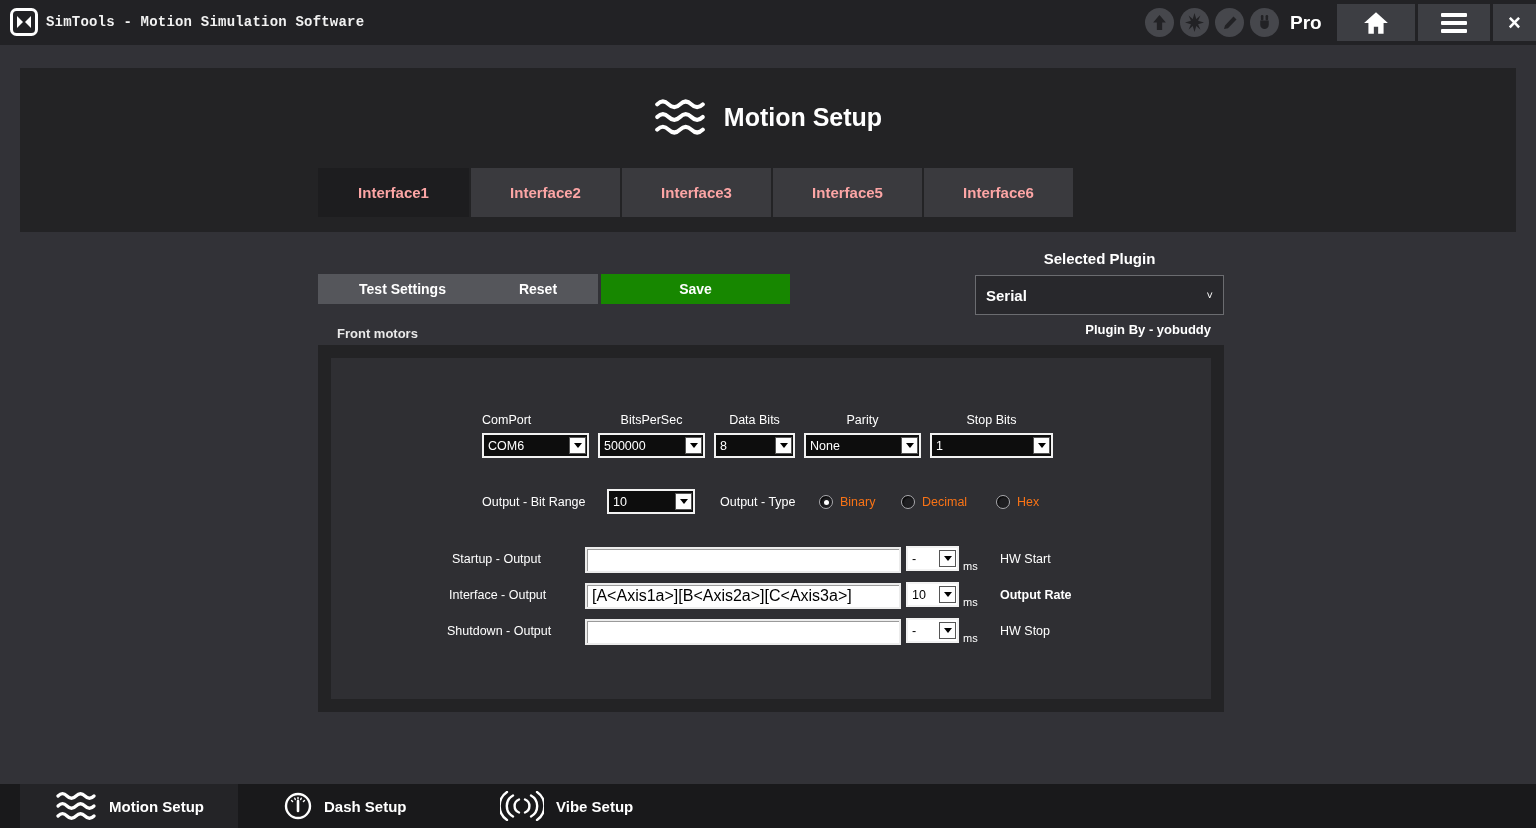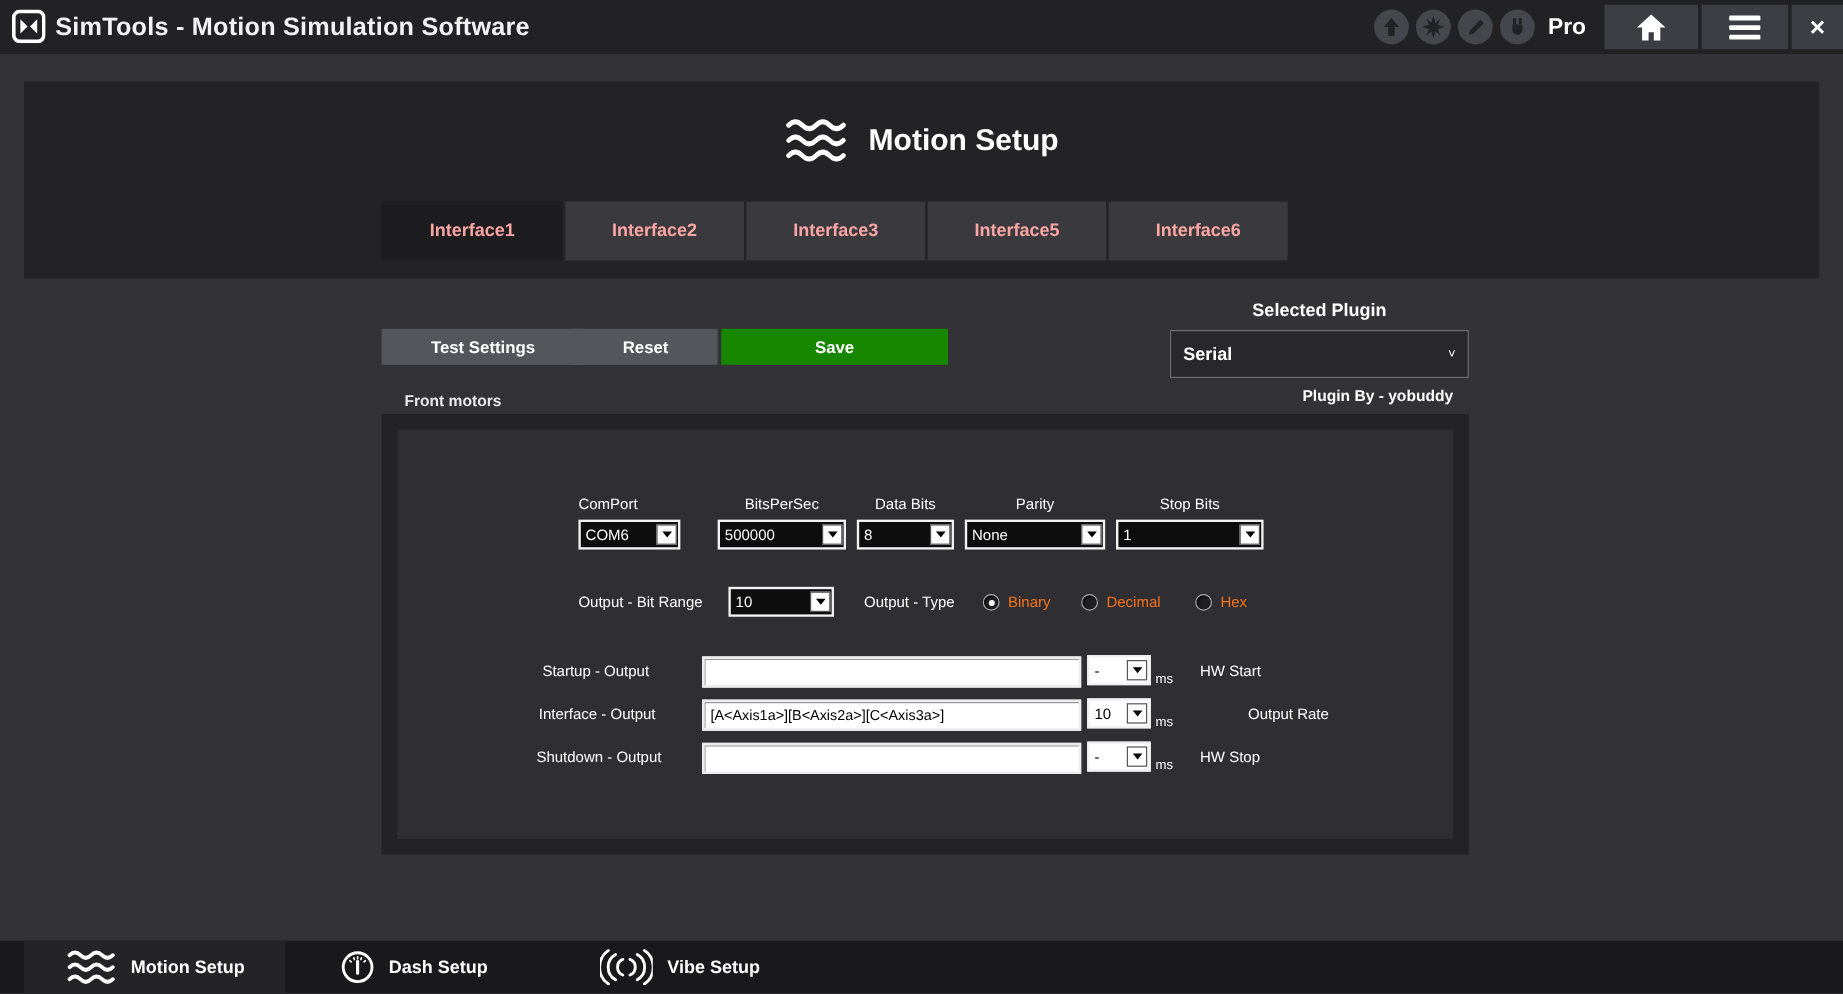--- a/index.html
+++ b/index.html
@@ -4,21 +4,21 @@
 <style>
   * { box-sizing: border-box; margin: 0; padding: 0; }
   html,body { width:1536px; height:828px; }
   body { font-family:"Liberation Sans", sans-serif; background:#323237; overflow:hidden; }
   #app { position:relative; width:1536px; height:828px; background:#323237; }
 
   
   .titlebar { position:absolute; left:0; top:0; width:1536px; height:45px; background:#222225; }
   .logo { position:absolute; left:10px; top:8px; width:28px; height:28px; }
   .app-title { position:absolute; left:46px; top:0; height:45px; line-height:45px;
-               color:#f2f2f2; font-size:21px; font-weight:bold; letter-spacing:0.2px; }
+               color:#f2f2f2; font-size:14px; font-weight:bold; letter-spacing:0.2px;font-family:Liberation Mono, monospace; }
   .tb-circle { position:absolute; top:8px; width:29px; height:29px; border-radius:50%;
                background:#46474c; display:flex; align-items:center; justify-content:center; }
   .pro { position:absolute; left:1290px; top:0; height:45px; line-height:45px;
          color:#ffffff; font-size:19px; font-weight:bold; }
   .tb-btn { position:absolute; top:4px; height:37px; background:#3d3e43; display:flex;
             align-items:center; justify-content:center; cursor:pointer; }
   .tb-btn.home  { left:1337px; width:78px; }
   .tb-btn.menu  { left:1418px; width:72px; }
   .tb-btn.close { left:1493px; width:43px; }
   .burger { display:flex; flex-direction:column; gap:4px; }
@@ -64,21 +64,21 @@
            display:flex; align-items:center; cursor:pointer; }
   .combo .cval { flex:1; color:#fff; font-size:12.5px; padding-left:4px; overflow:hidden; white-space:nowrap; }
   .combo .cbtn { width:17px; height:17px; margin:1px; background:#fdfdfd; border:1px solid #555;
                  display:flex; align-items:center; justify-content:center; }
   .combo .tri { width:0; height:0; border-left:4px solid transparent; border-right:4px solid transparent;
                 border-top:5px solid #000; }
   .combo.light { background:#fff; }
   .combo.light .cval { color:#000; }
 
   .tinput { position:absolute; height:26px; border:2px solid #ececec; background:#fff; color:#000;
-            font-size:12px; font-family:"Liberation Sans", sans-serif; padding:0 5px; outline:none;
+            font-size:16px; font-family:"Liberation Sans", sans-serif; padding:0 5px; outline:none;
             box-shadow: inset 1px 1px 0 #9a9a9a; }
 
   .radio-opt { position:absolute; display:flex; align-items:center; gap:7px; cursor:pointer; }
   .radio { width:14px; height:14px; border-radius:50%; background:#1f1f22; border:1px solid #a9a9ad;
            box-shadow: inset 1px 1px 2px #000; position:relative; }
   .radio.sel::after { content:""; position:absolute; left:3.5px; top:3.5px; width:5px; height:5px;
                       border-radius:50%; background:#fff; }
   .radio-opt .rlabel { color:#f97316; font-size:12.5px; }
 
   .ms-unit { position:absolute; color:#fff; font-size:11px; }
@@ -183,21 +183,21 @@
 
   <div class="card"></div>
   <div class="inner"></div>
 
   <div class="flabel" style="left:482px; top:413px; width:107px; text-align:left;">ComPort</div>
   <div class="flabel" style="left:598px; top:413px; width:107px; text-align:center;">BitsPerSec</div>
   <div class="flabel" style="left:714px; top:413px; width:81px;  text-align:center;">Data Bits</div>
   <div class="flabel" style="left:804px; top:413px; width:117px; text-align:center;">Parity</div>
   <div class="flabel" style="left:930px; top:413px; width:123px; text-align:center;">Stop Bits</div>
 
-  <div class="combo" style="left:482px; top:433px; width:85px;">
+  <div class="combo" style="left:482px; top:433px; width:107px;">
     <span class="cval">COM6</span>
     <span class="cbtn">
         <span class="tri"></span>
       </span>
   </div>
   <div class="combo" style="left:598px; top:433px; width:107px;">
     <span class="cval">500000</span>
     <span class="cbtn">
         <span class="tri"></span>
       </span>
@@ -256,21 +256,21 @@
 
   <div class="flabel" style="left:449px; top:588px;">Interface - Output</div>
   <input class="tinput" style="left: 585px; top: 583px; width: 316px;" value="[A&lt;Axis1a&gt;][B&lt;Axis2a&gt;][C&lt;Axis3a&gt;]">
   <div class="combo light" style="left:906px; top:582px; width:53px;">
     <span class="cval">10</span>
     <span class="cbtn">
         <span class="tri"></span>
       </span>
   </div>
   <div class="ms-unit" style="left:963px; top:596px;">ms</div>
-  <div class="row-note" style="left:1040px; top:588px;">Output Rate</div>
+  <div class="row-note" style="left:1000px; top:588px;font-weight:bold;">Output Rate</div>
 
   <div class="flabel" style="left:447px; top:624px;">Shutdown - Output</div>
   <input class="tinput" style="left: 585px; top: 619px; width: 316px;" value="">
   <div class="combo light" style="left:906px; top:618px; width:53px;">
     <span class="cval">-</span>
     <span class="cbtn">
         <span class="tri"></span>
       </span>
   </div>
   <div class="ms-unit" style="left:963px; top:632px;">ms</div>

